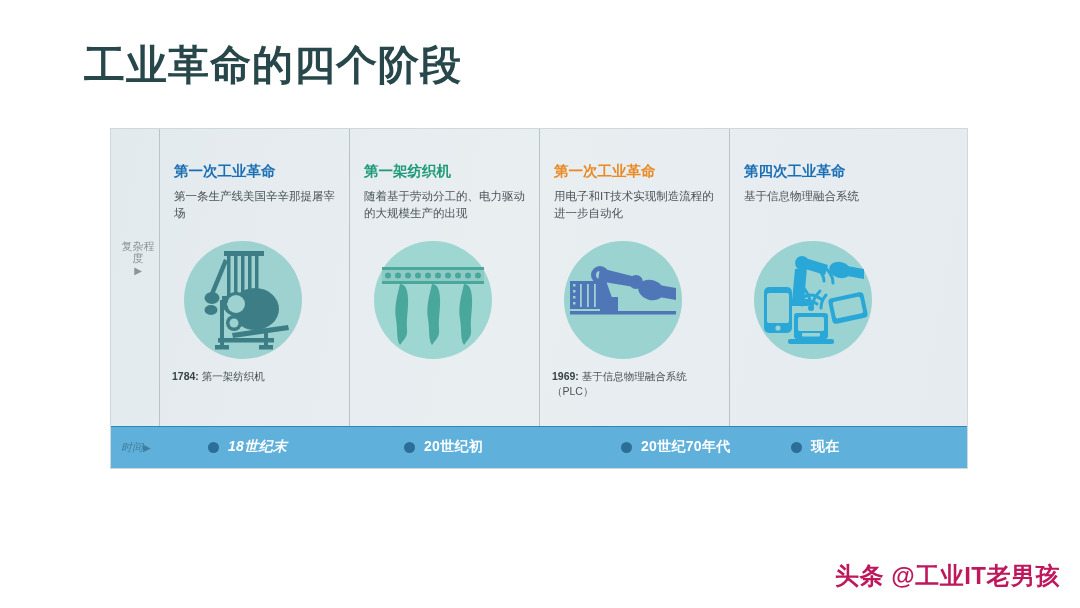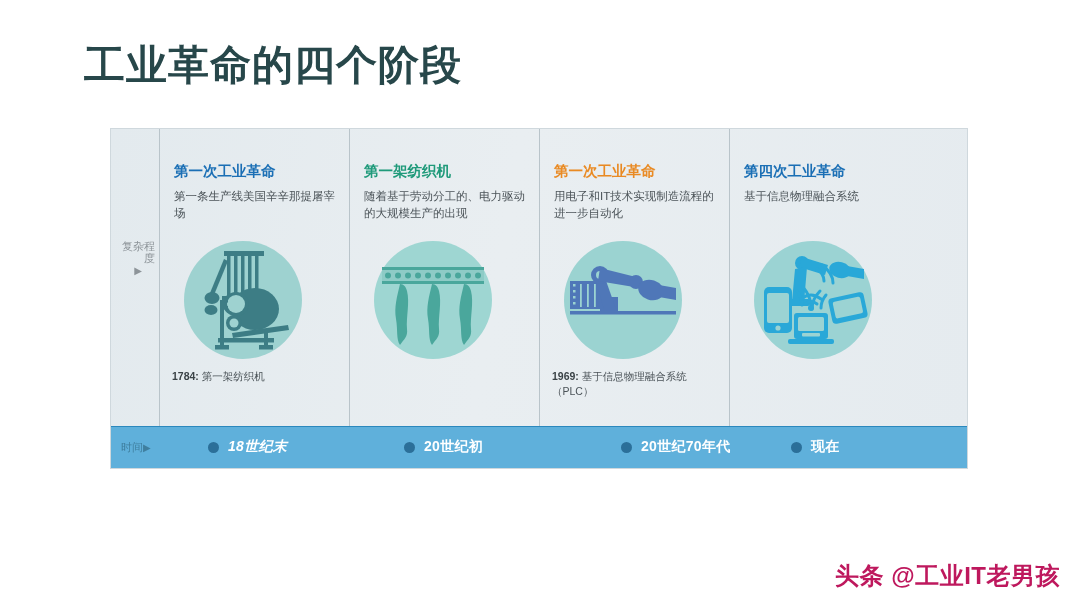--- a/index.html
+++ b/index.html
@@ -45,21 +45,21 @@
     position: absolute;
     left: 10px;
     top: 112px;
     width: 34px;
     text-align: center;
     font-size: 11px;
     color: #8d9499;
     line-height: 1.08;
     letter-spacing: 0px;
   }
-  #complexity-axis .axis-char { display: block; text-align: right; }
+  #complexity-axis .axis-char { display: block; }
   #complexity-axis .axis-arrow {
     display: block;
     font-size: 10px;
     margin-top: 1px;
   }
 
   
   #phase-columns {
     position: absolute;
     left: 48px;
@@ -144,20 +144,21 @@
     border-top: 1px solid #2b88bd;
     box-sizing: border-box;
   }
   #timeline-label {
     position: absolute;
     left: 10px;
     top: 13px;
     font-size: 11px;
     color: #3f7f9f;
     white-space: nowrap;
+    font-style: italic;
   }
   #timeline-label .tl-arrow { font-size: 10px; }
   .tl-item {
     position: absolute;
     top: 11px;
     display: flex;
     align-items: center;
     white-space: nowrap;
   }
   .tl-item .tl-dot {

